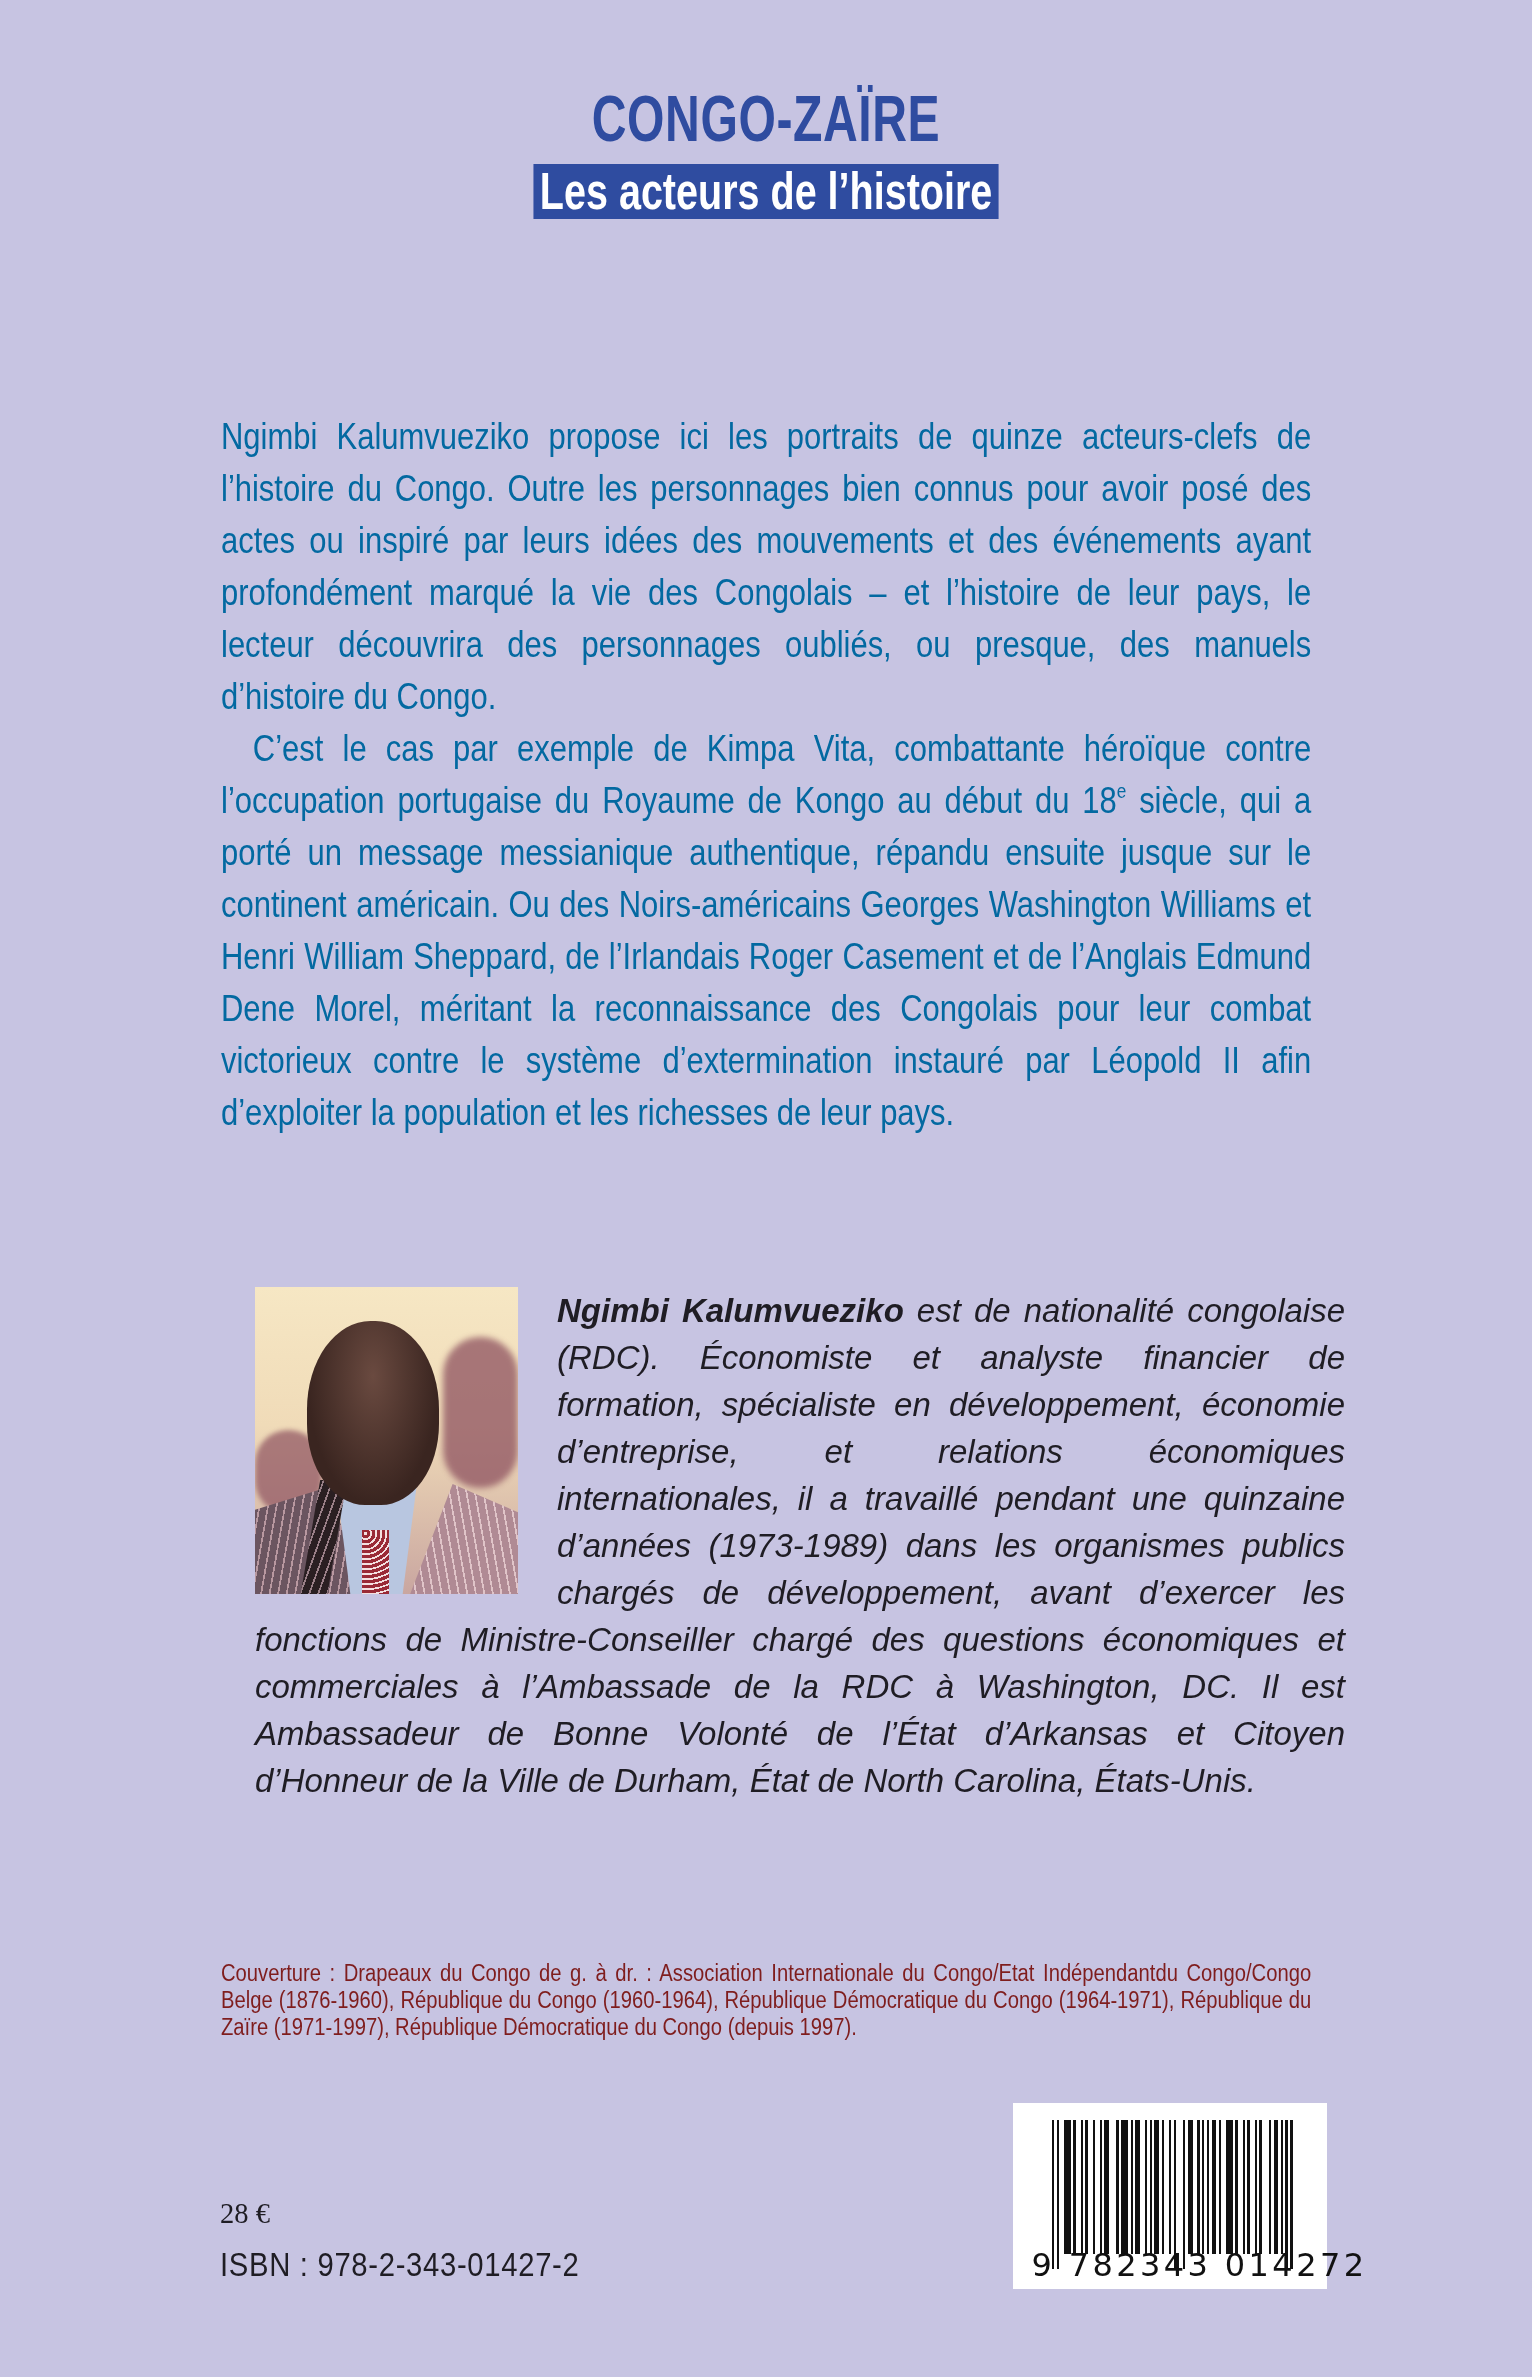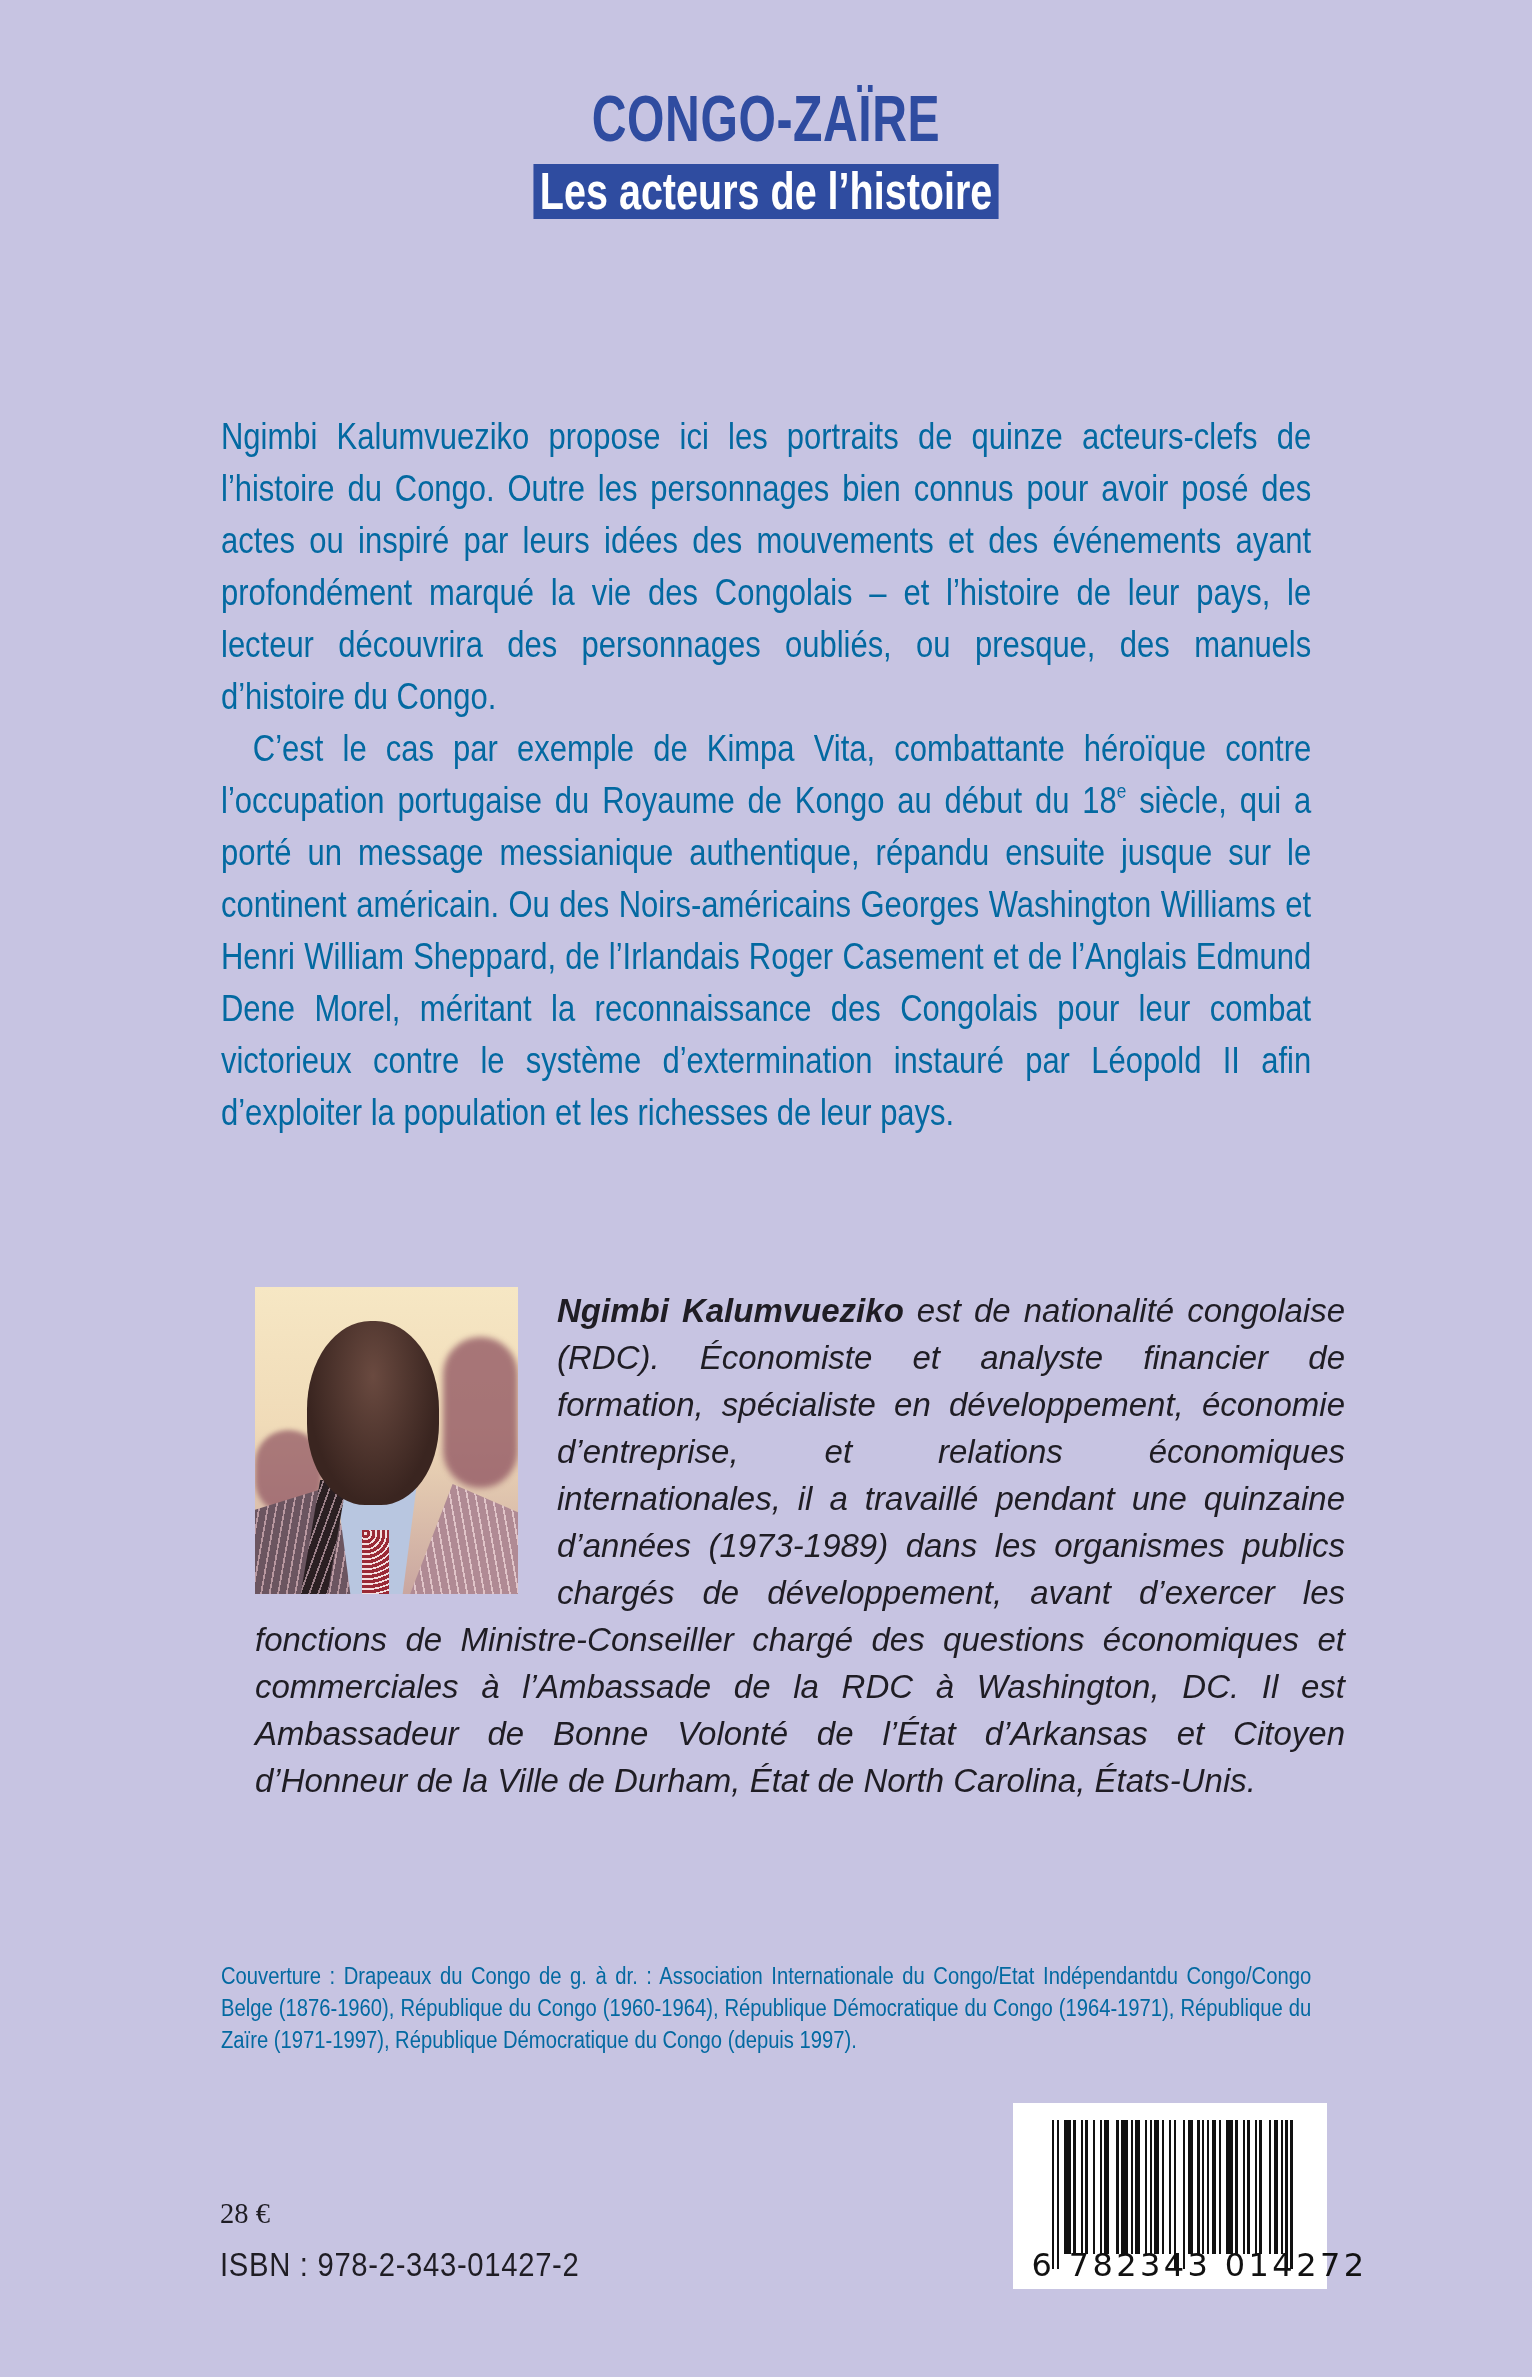--- a/index.html
+++ b/index.html
@@ -98,23 +98,23 @@
       text-align: justify;
       color: #1f1d24;
     }
     .bio-text .name { font-weight: bold; }
     .caption {
       position: absolute;
       left: 221px;
       top: 1960px;
       width: 1090px;
       font-size: 23.5px;
-      line-height: 32px;
+      line-height: 27px;
       text-align: justify;
-      color: #0369a1;
+      color: #7f1d1d;
     }
     .caption span { display:block; transform: scaleX(0.86); transform-origin: left top; width: 116.3%; }
     .price {
       position: absolute;
       left: 220px;
       top: 2198px;
       font-family: "Liberation Serif", serif;
       font-size: 28.5px;
       color: #1f1d24;
     }
@@ -266,15 +266,15 @@
       <div class="gap" style="width: 2.4px;"></div>
       <div class="bar" style="width: 4.8px;"></div>
       <div class="gap" style="width: 2.4px;"></div>
       <div class="bar" style="width: 2.4px;"></div>
       <div class="gap" style="width: 2.4px;"></div>
       <div class="bar guard" style="width: 2.4px;"></div>
       <div class="gap" style="width: 2.4px;"></div>
       <div class="bar guard" style="width: 2.4px;"></div>
       <div class="gap" style="width: 2.4px;"></div>
     </div>
-  <div class="digits">6 782343 014272</div>
+  <div class="digits">9 782343 014272</div>
 </div>
 
 
 </body></html>

